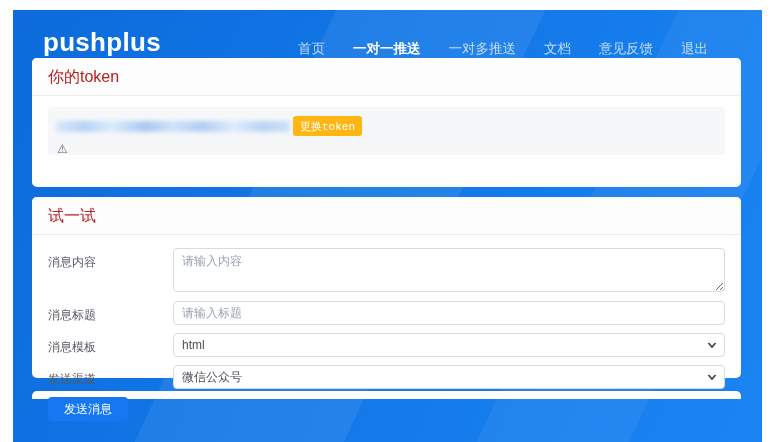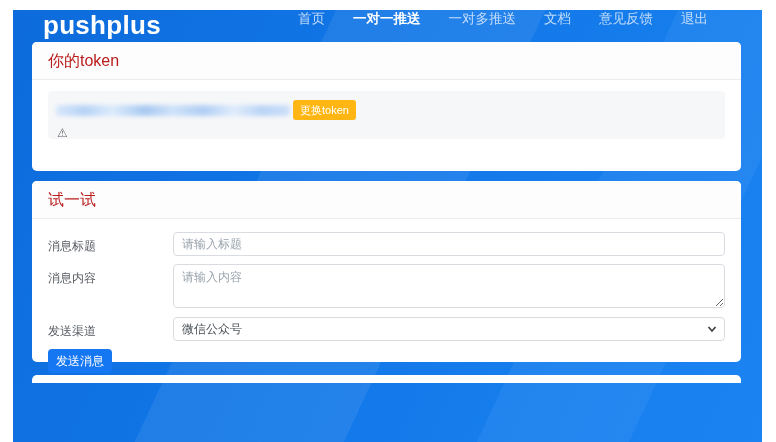--- a/index.html
+++ b/index.html
@@ -9,61 +9,61 @@
   .page { position:absolute; left:13px; top:10px; width:749px; height:432px;
           background:linear-gradient(115deg,#0d6bdb 0%,#1277e8 45%,#1b84f2 100%);
           overflow:hidden; }
   .page::before { content:""; position:absolute; inset:0;
           background:linear-gradient(115deg,transparent 34%,rgba(255,255,255,.07) 34%,
                      rgba(255,255,255,.07) 56%,transparent 56%,transparent 70%,
                      rgba(255,255,255,.05) 70%,rgba(255,255,255,.05) 86%,transparent 86%);
           pointer-events:none; }
 
   
-  .header { position:relative; height:32px; display:flex; align-items:flex-start; }
+  .header { position:relative; height:48px; display:flex; align-items:flex-end; }
   .logo { margin-left:30px; font-size:26px; font-weight:700; color:#fff; letter-spacing:.3px; }
   .nav { margin-left:auto; margin-right:54px; display:flex; gap:28px; align-items:center; }
   .nav-item { font-size:13.5px; color:rgba(255,255,255,.72); cursor:pointer; white-space:nowrap; }
   .nav-item.active { color:#ffffff; font-weight:700; }
 
   
   .card { position:relative; background:#fff; border-radius:5px; margin-left:19px; width:709px; }
   .card-header { height:38px; line-height:37px; padding:0 16px; font-size:16px; color:#b91c1c;
                  background:#fdfdfd; border-bottom:1px solid #ececec; border-radius:5px 5px 0 0; }
 
   
   .card-token { height:129px; }
   .card-token .card-body { padding:11px 16px; }
   .token-box { background:#f6f7f9; border-radius:4px; height:48px; padding:9px 8px 6px; }
   .token-row { display:flex; align-items:center; }
   .token-blur { width:234px; height:11px; border-radius:3px; filter:blur(2px);
       background:linear-gradient(90deg,#d8e7fa 0%,#b6d2f5 12%,#dcebfb 24%,#a8c9f1 38%,
                  #cfe2f9 50%,#b0cef3 63%,#e0ecfc 76%,#bad5f6 88%,#cddff8 100%); }
   .change-btn { margin-left:3px; height:20px; padding:0 7px; border:none; border-radius:3px;
                 background:var(--warning-orange,#ffb612); color:#fff; font-size:11px; cursor:pointer;
-                font-family:Liberation Sans, sans-serif; }
+                font-family:Liberation Mono, monospace; }
   .warning-line { margin-top:7px; display:flex; align-items:center; gap:5px;
                   font-size:11.5px; color:#606266; padding-left:1px; }
   .warning-glyph { font-size:12px; color:#606266; line-height:1; }
 
   
   .card-try { margin-top:10px; height:181px; }
   .form { padding:13px 16px 0; }
   .form-row { display:flex; align-items:flex-start; margin-bottom:8px; }
   .form-row.textarea-row { margin-bottom:9px; }
   .form-label { width:125px; flex:0 0 125px; font-size:12px; color:#555a60; padding-top:6px; }
   .control { position:relative; flex:1; }
   .ctl { width:100%; border:1px solid #d8dce1; border-radius:4px; background:#fff;
          font-size:12px; color:#495057; font-family:inherit; outline:none; }
   input.ctl { height:24px; padding:0 8px; }
   textarea.ctl { height:44px; padding:4px 8px; resize:both; display:block; }
   select.ctl { height:24px; padding:0 24px 0 8px; -webkit-appearance:none; appearance:none; }
   .ctl::placeholder { color:#9aa3ad; }
   .chev { position:absolute; right:8px; top:7px; width:10px; height:10px; pointer-events:none; }
-  .send-btn { height:24px; padding:0 8px; border:none; border-radius:4px; cursor:pointer;
+  .send-btn { height:24px; padding:0 16px; border:none; border-radius:4px; cursor:pointer;
               background:var(--primary-blue,#1677f2); color:#fff; font-size:12px; font-family:inherit; }
 
   .next-card-strip { margin-top:13px; margin-left:19px; width:709px; height:8px;
                      background:#fff; border-radius:5px 5px 0 0; }
 </style>
 </head>
 <body>
 
 <div class="page">
 
@@ -91,34 +91,45 @@
           <span class="warning-glyph">⚠</span>
         </div>
       </div>
     </div>
   </div>
 
   <div class="card card-try">
     <div class="card-header">试一试</div>
     <div class="form">
 
+      <div class="form-row textarea-row">
+        <div class="form-label">消息内容</div>
+        <div class="control">
+          <textarea class="ctl" placeholder="请输入内容" style=""></textarea>
+        </div>
+      </div>
+
       <div class="form-row">
         <div class="form-label">消息标题</div>
         <div class="control">
           <input class="ctl" type="text" placeholder="请输入标题" style="">
         </div>
       </div>
 
-      <div class="form-row textarea-row">
-        <div class="form-label">消息内容</div>
+      <div class="form-row">
+        <div class="form-label">消息模板</div>
         <div class="control">
-          <textarea class="ctl" placeholder="请输入内容" style=""></textarea>
+          <select class="ctl">
+            <option selected="">html</option>
+          </select>
+          <svg class="chev" viewBox="0 0 10 10">
+            <polyline points="1.5,3 5,7 8.5,3" fill="none" stroke="#444" stroke-width="1.8"></polyline>
+          </svg>
         </div>
       </div>
-
 
       <div class="form-row">
         <div class="form-label">发送渠道</div>
         <div class="control">
           <select class="ctl">
             <option selected="">微信公众号</option>
           </select>
           <svg class="chev" viewBox="0 0 10 10">
             <polyline points="1.5,3 5,7 8.5,3" fill="none" stroke="#444" stroke-width="1.8"></polyline>
           </svg>

